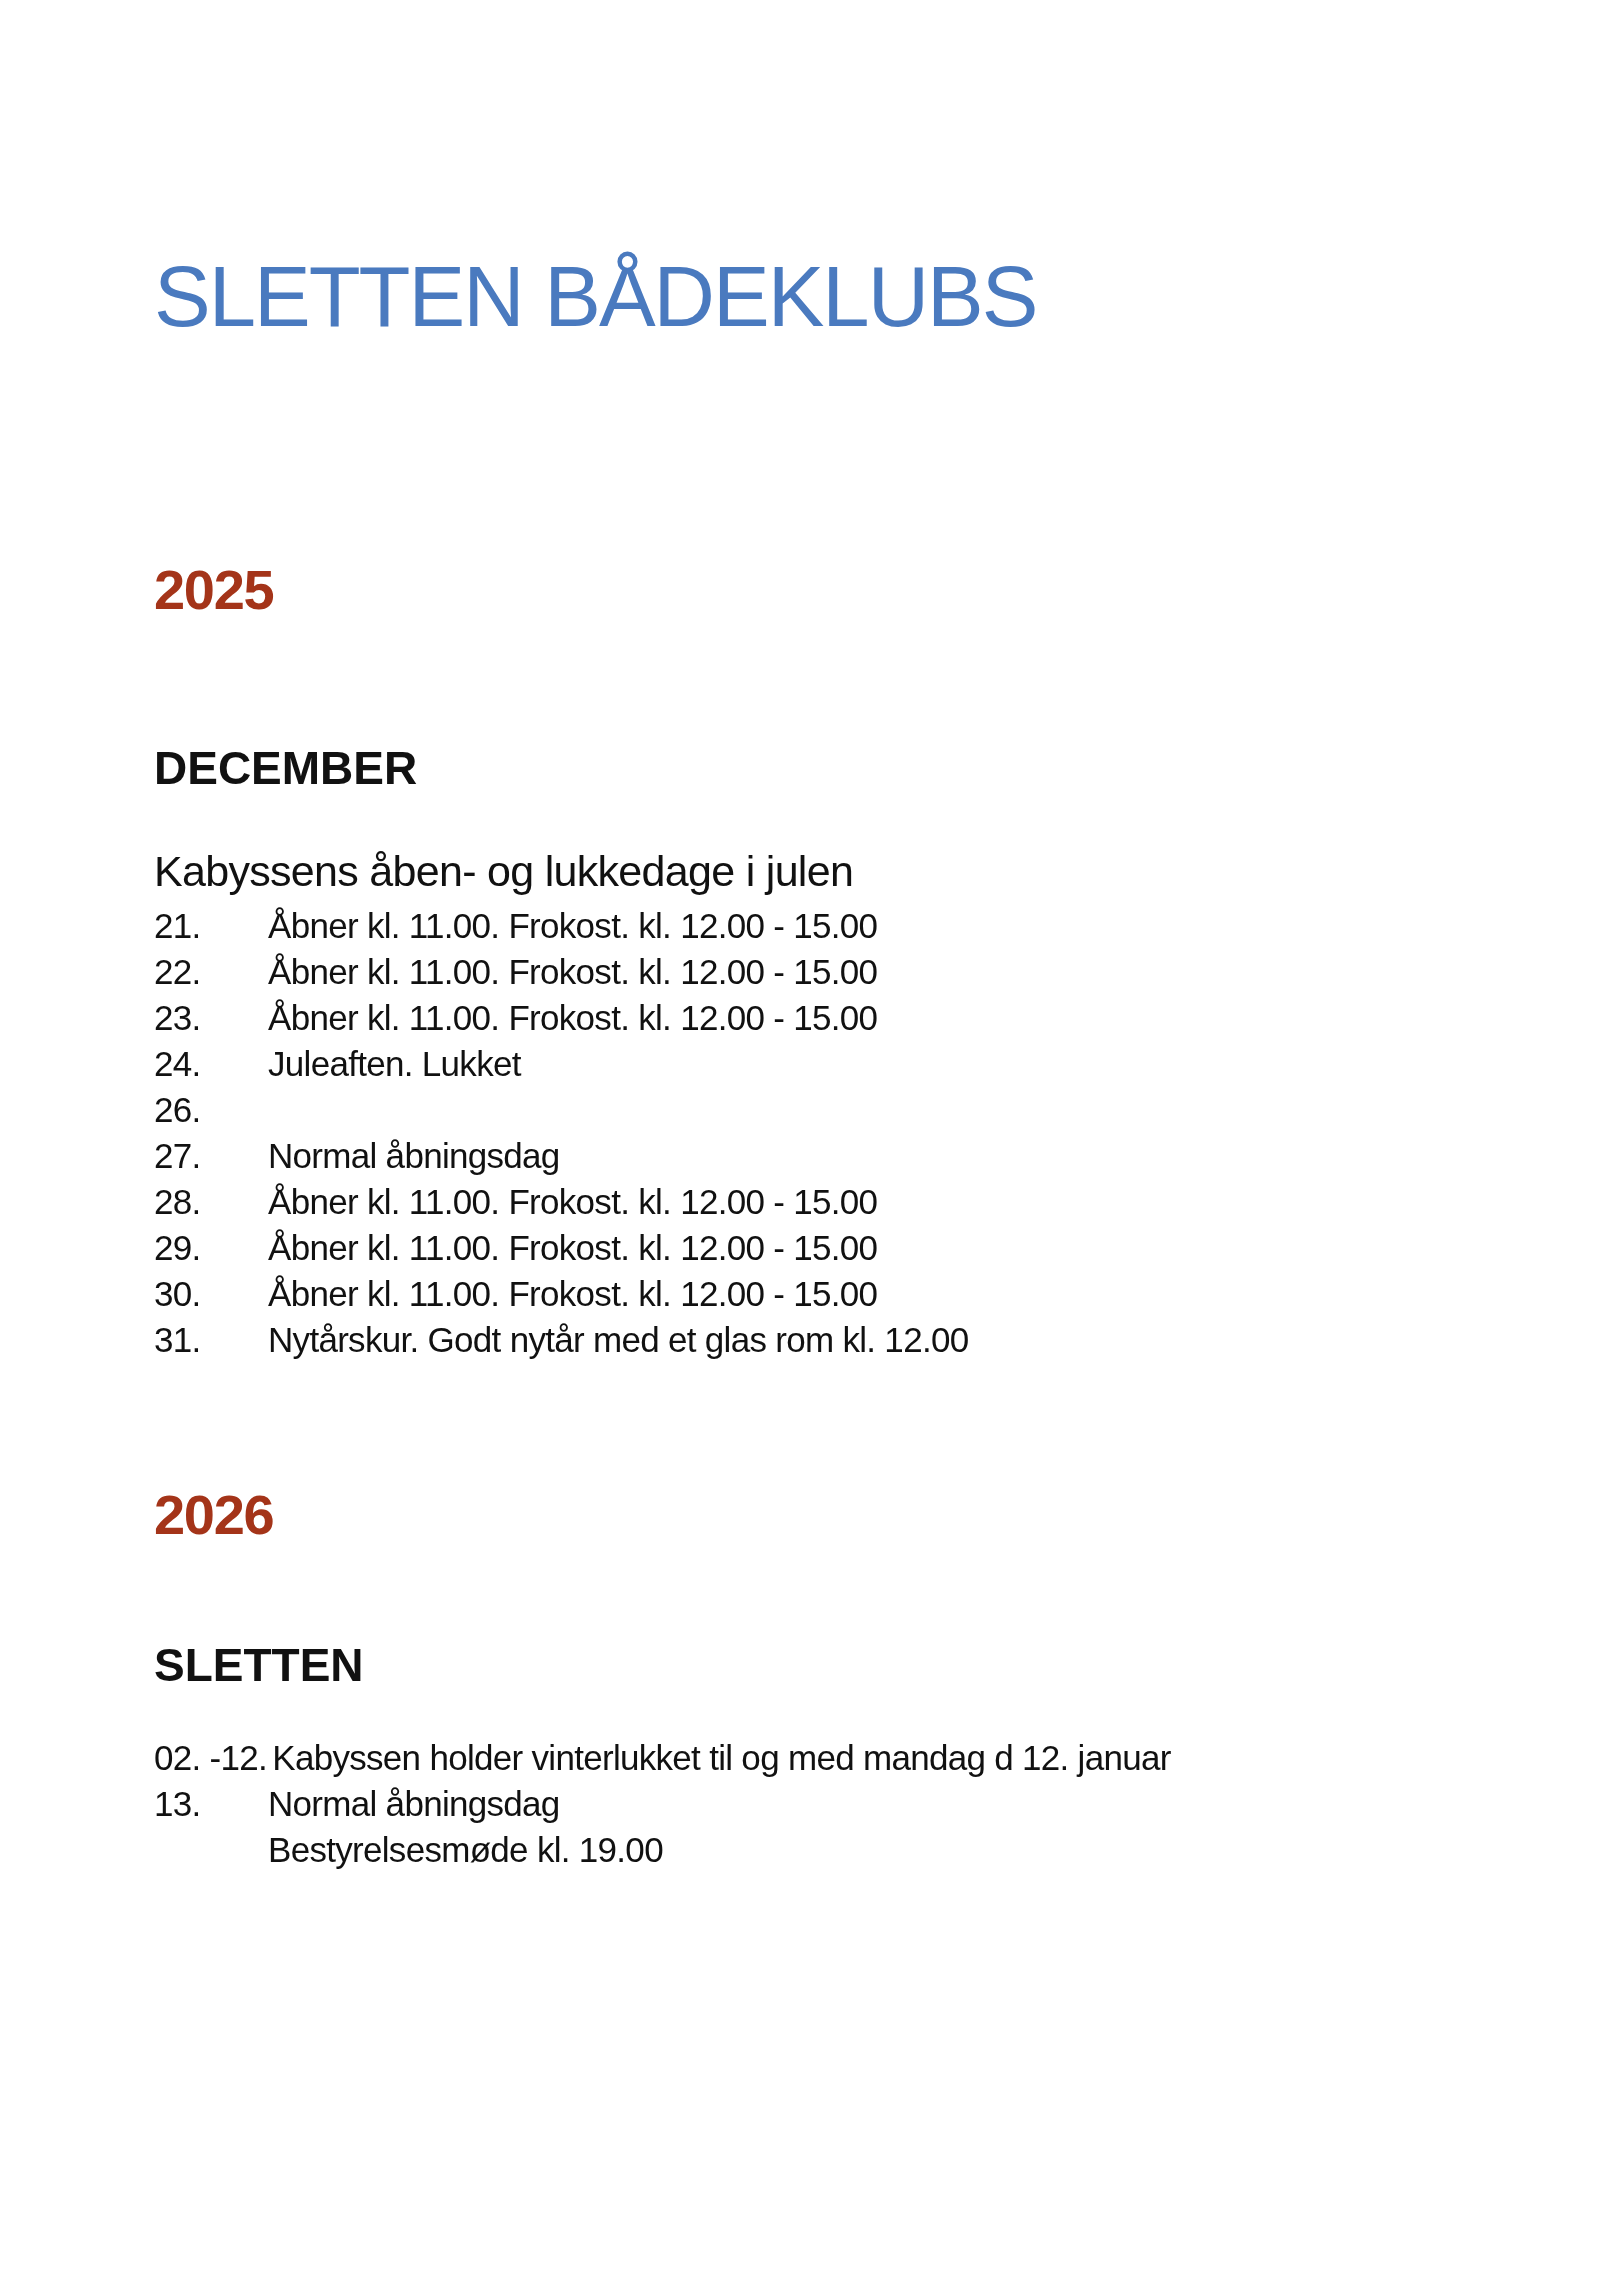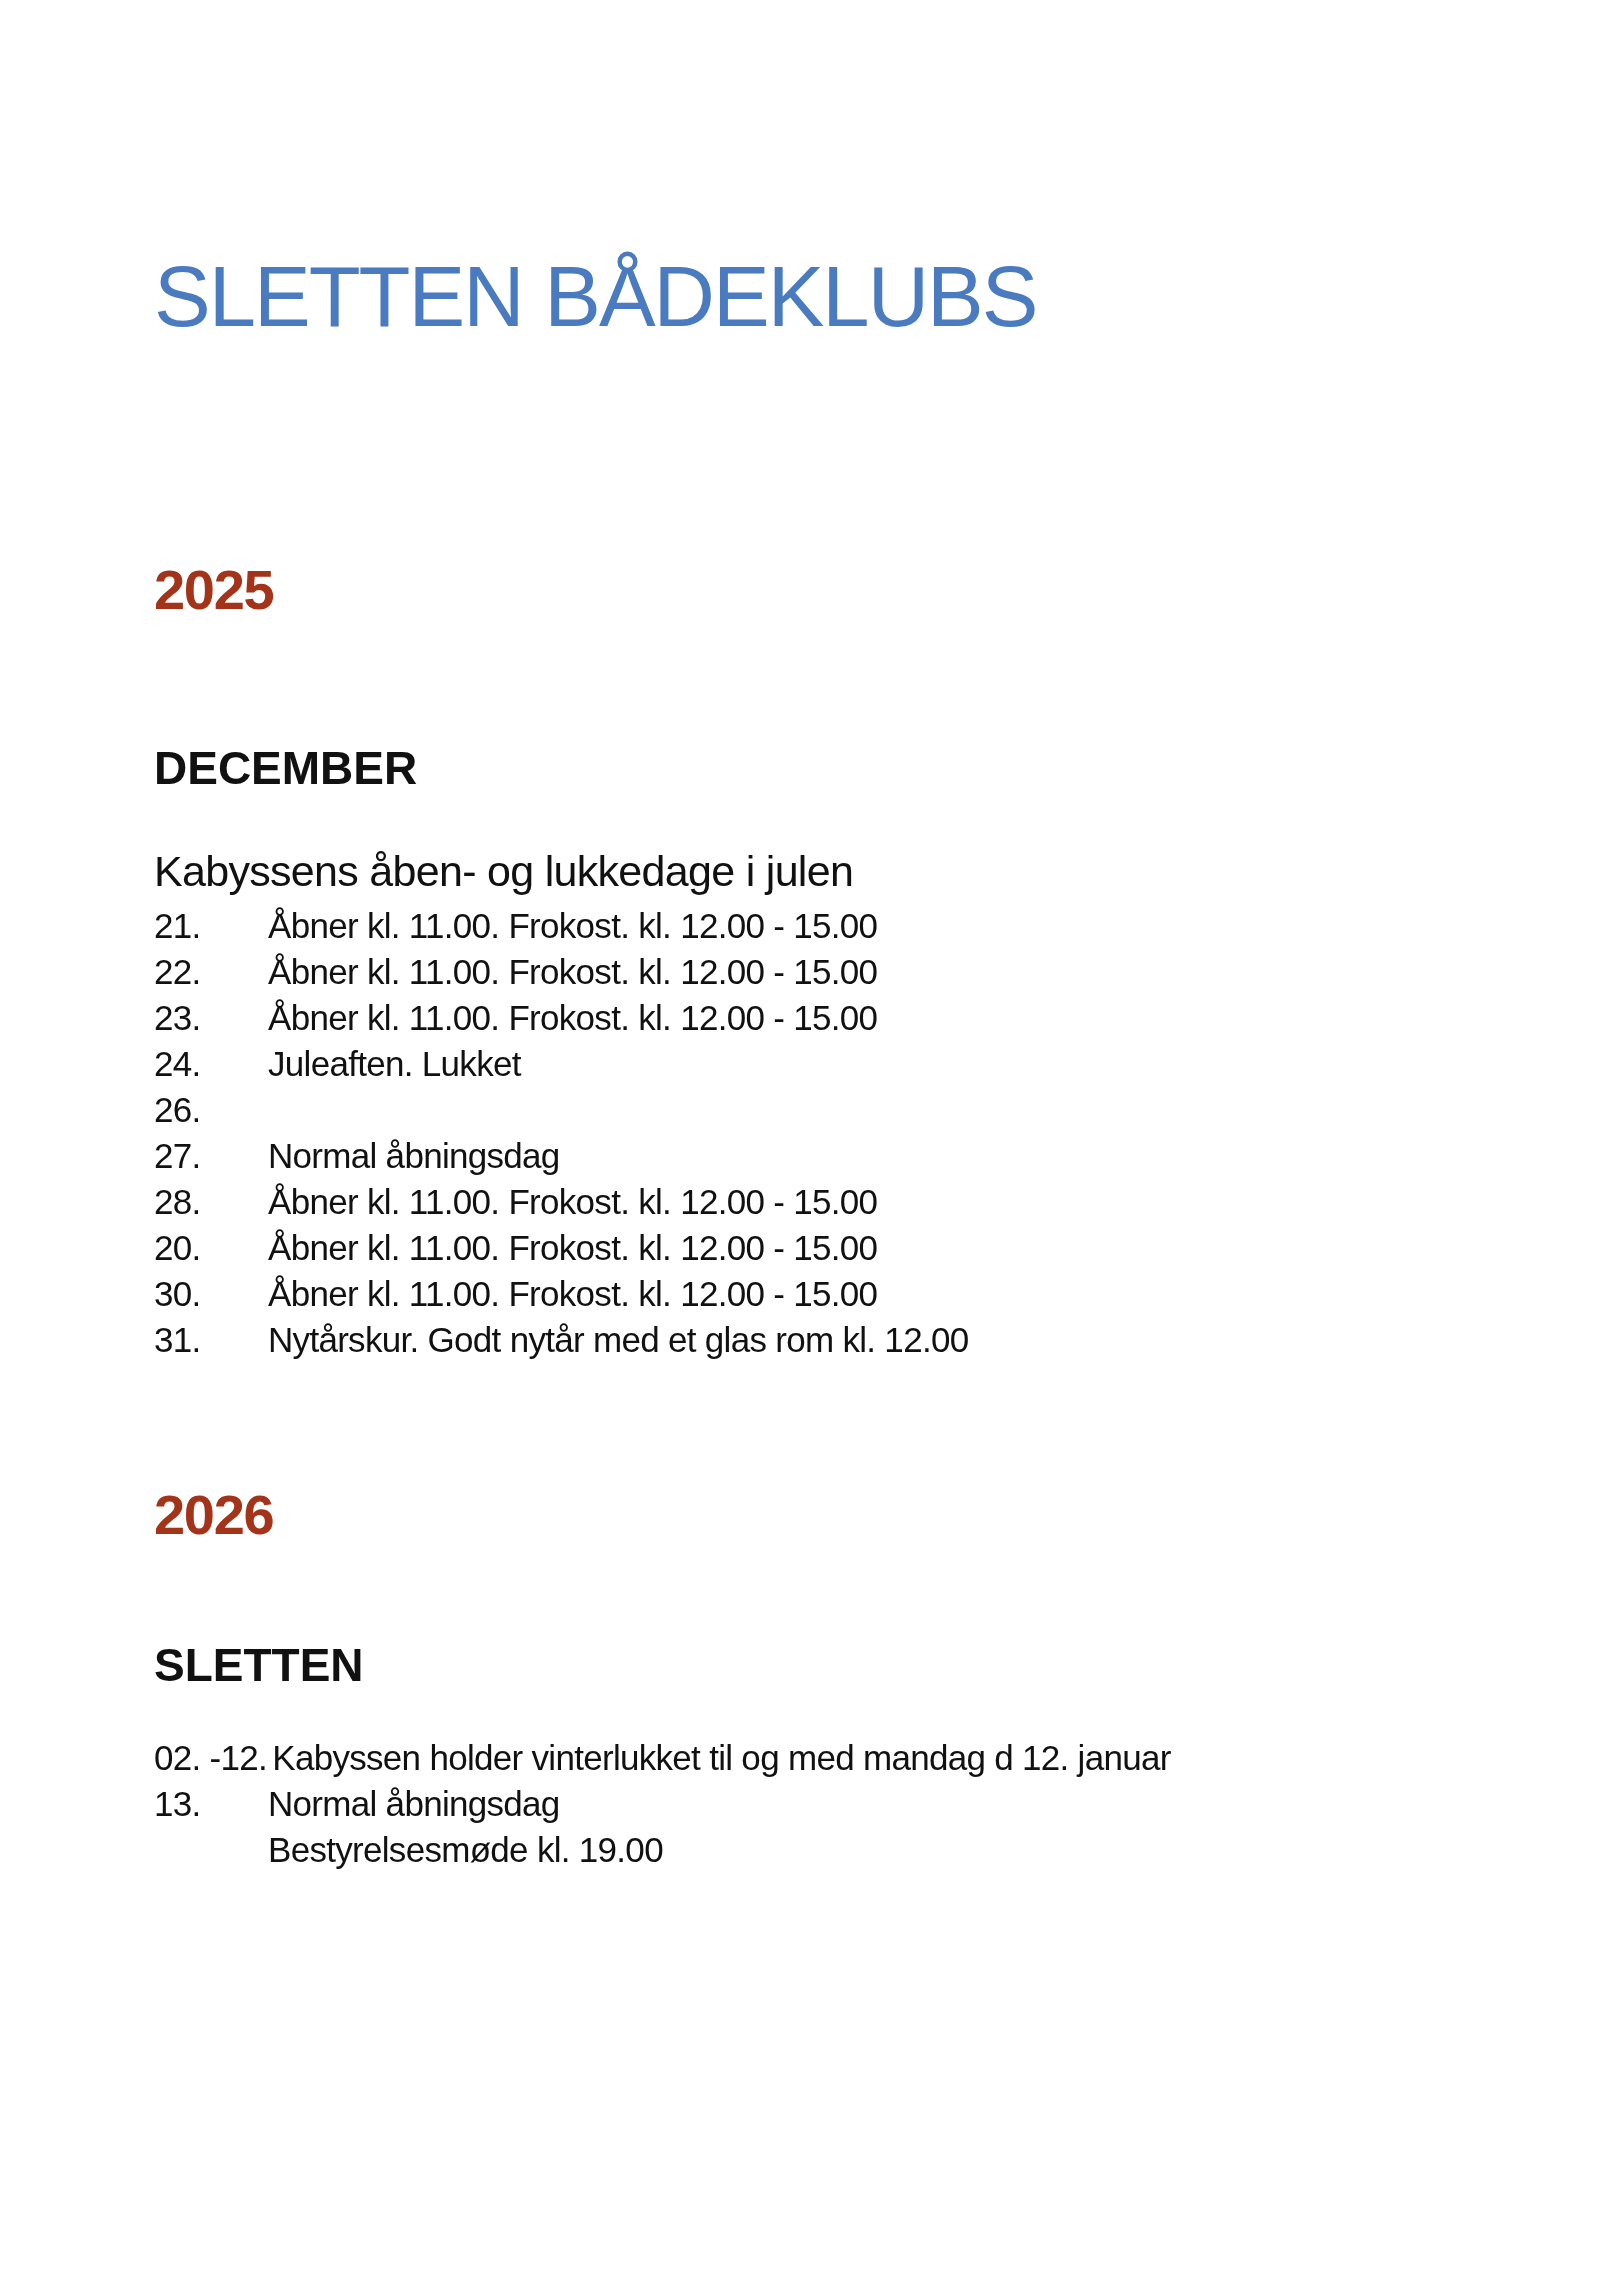--- a/index.html
+++ b/index.html
@@ -104,21 +104,21 @@
     </div>
     <div class="row">
       <span class="num">27.</span>
       <span class="txt">Normal åbningsdag</span>
     </div>
     <div class="row">
       <span class="num">28.</span>
       <span class="txt">Åbner kl. 11.00. Frokost. kl. 12.00 - 15.00</span>
     </div>
     <div class="row">
-      <span class="num">20.</span>
+      <span class="num">29.</span>
       <span class="txt">Åbner kl. 11.00. Frokost. kl. 12.00 - 15.00</span>
     </div>
     <div class="row">
       <span class="num">30.</span>
       <span class="txt">Åbner kl. 11.00. Frokost. kl. 12.00 - 15.00</span>
     </div>
     <div class="row">
       <span class="num">31.</span>
       <span class="txt">Nytårskur. Godt nytår med et glas rom kl. 12.00</span>
     </div>

